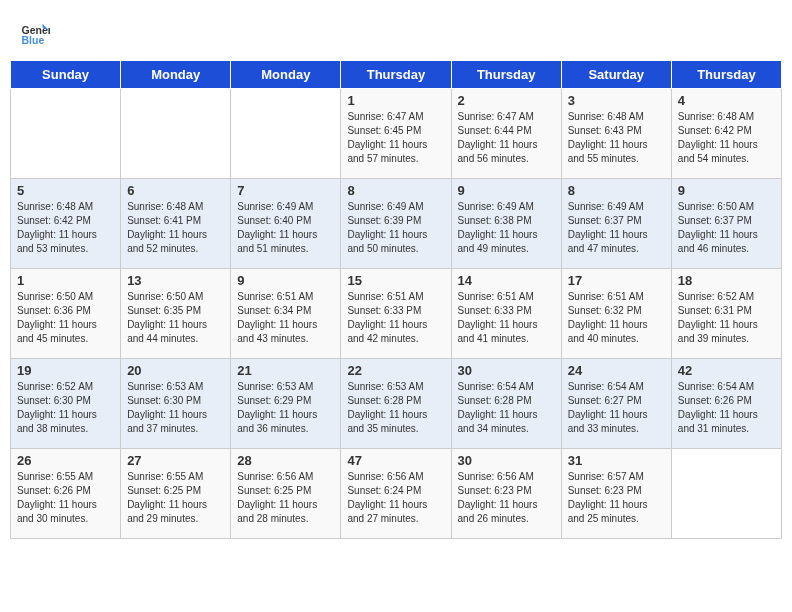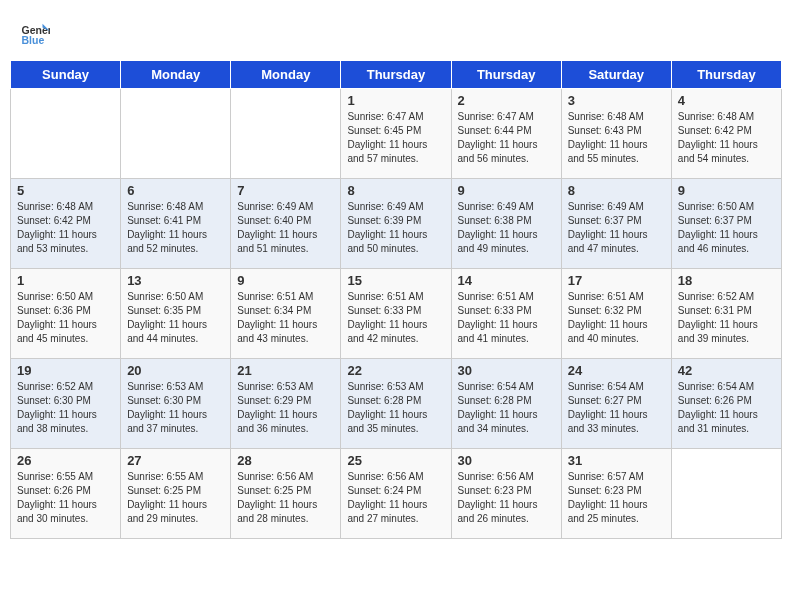--- a/index.html
+++ b/index.html
@@ -229,21 +229,21 @@
         </td>
         <td>
           <span class="day-number">27</span>
           <div class="day-info">Sunrise: 6:55 AM<br>Sunset: 6:25 PM<br>Daylight: 11 hours and 29 minutes.</div>
         </td>
         <td>
           <span class="day-number">28</span>
           <div class="day-info">Sunrise: 6:56 AM<br>Sunset: 6:25 PM<br>Daylight: 11 hours and 28 minutes.</div>
         </td>
         <td>
-          <span class="day-number">25</span>
+          <span class="day-number">47</span>
           <div class="day-info">Sunrise: 6:56 AM<br>Sunset: 6:24 PM<br>Daylight: 11 hours and 27 minutes.</div>
         </td>
         <td>
           <span class="day-number">30</span>
           <div class="day-info">Sunrise: 6:56 AM<br>Sunset: 6:23 PM<br>Daylight: 11 hours and 26 minutes.</div>
         </td>
         <td>
           <span class="day-number">31</span>
           <div class="day-info">Sunrise: 6:57 AM<br>Sunset: 6:23 PM<br>Daylight: 11 hours and 25 minutes.</div>
         </td>

